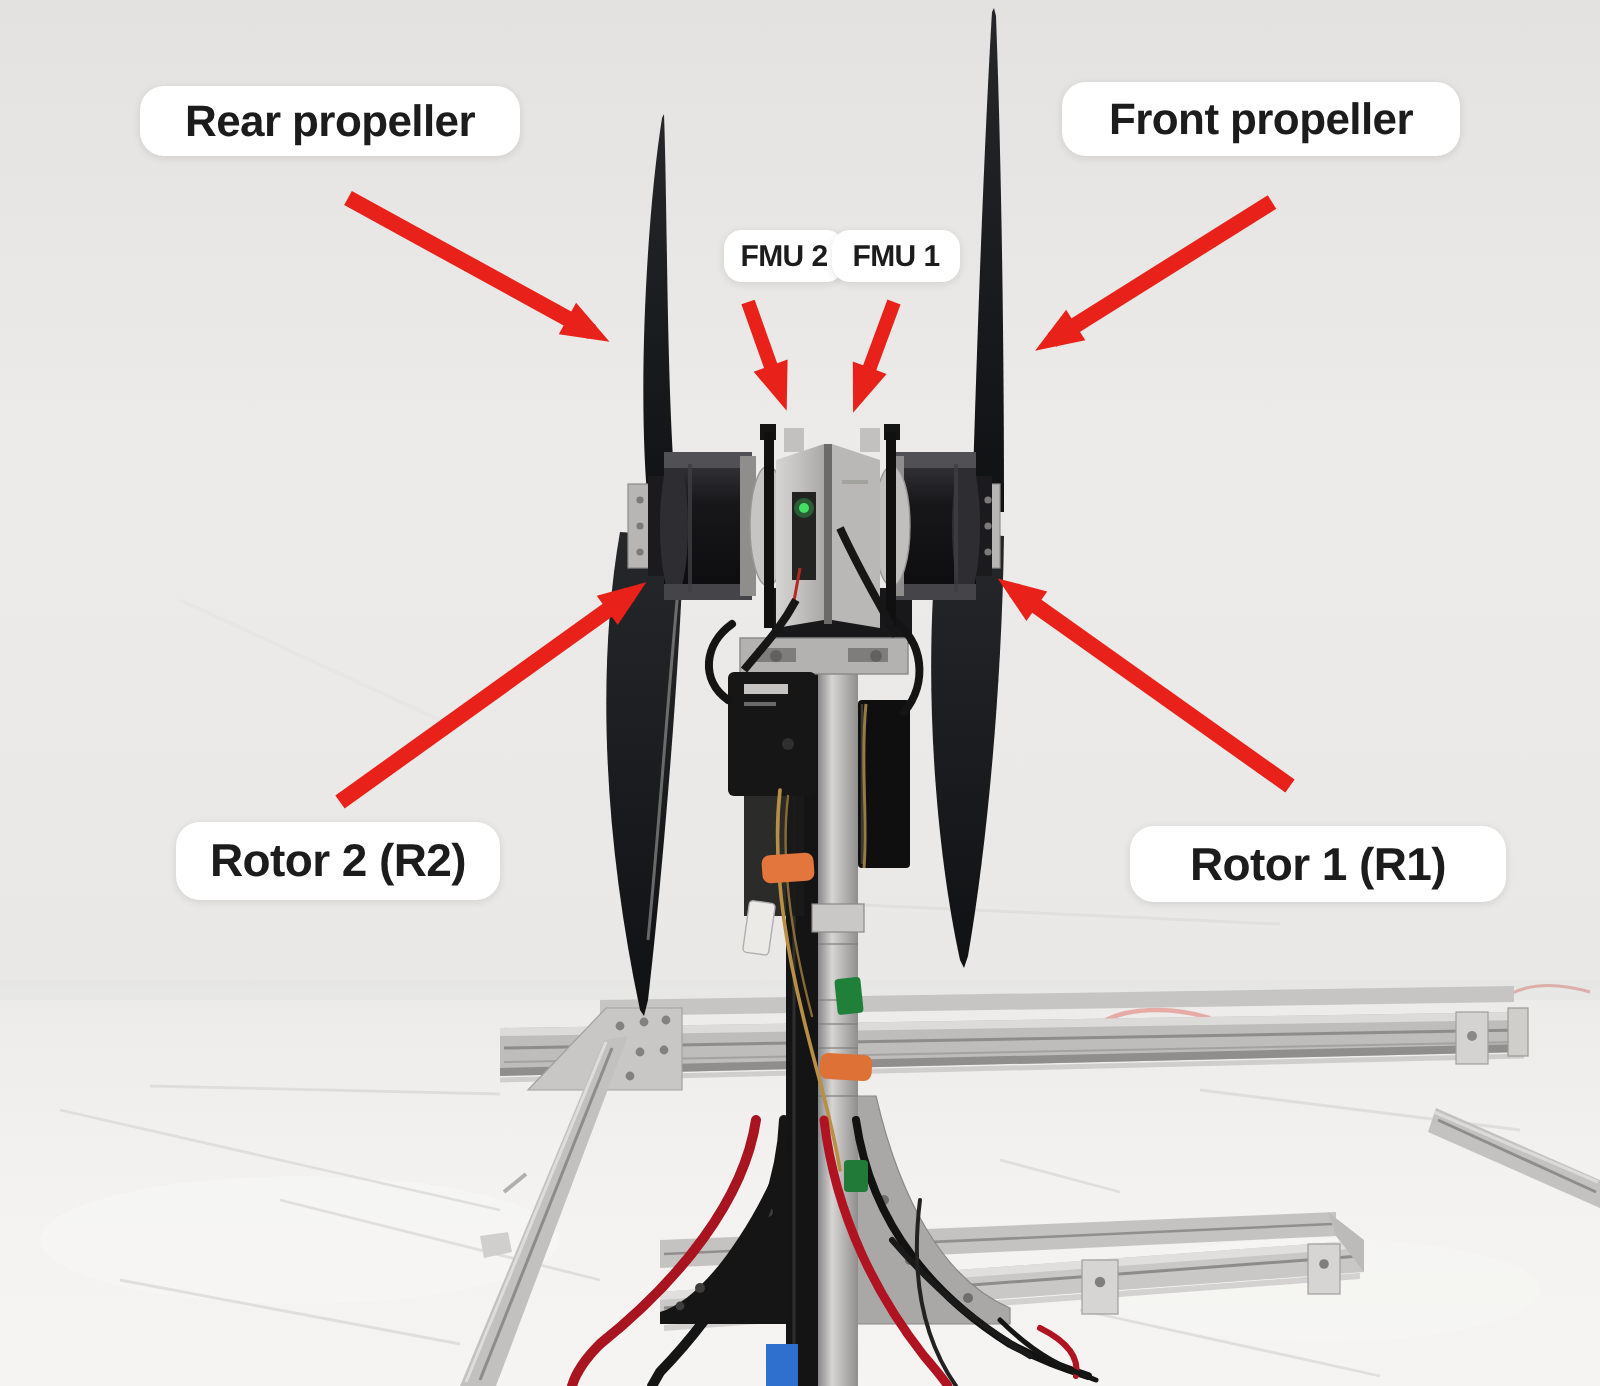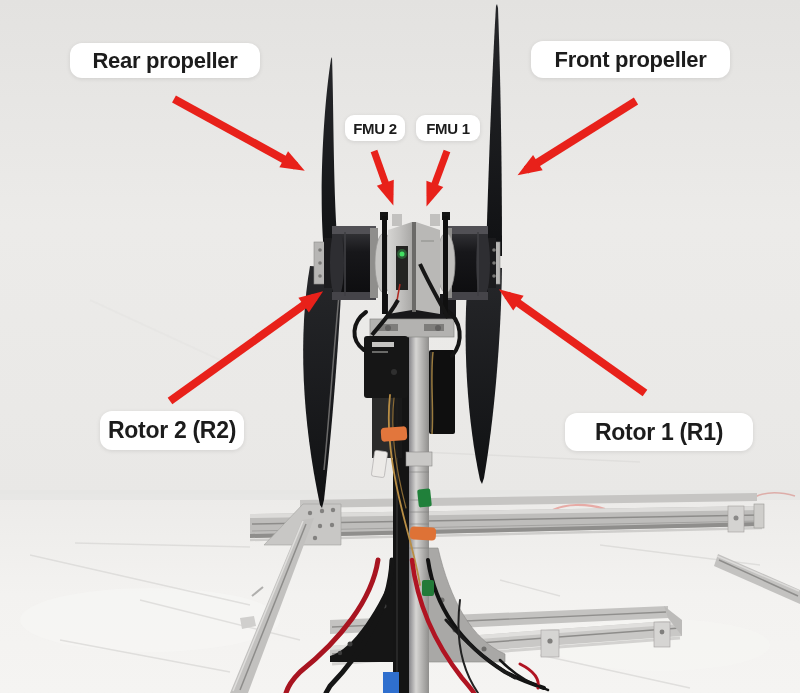--- a/index.html
+++ b/index.html
@@ -19,23 +19,23 @@
     position:absolute;display:flex;align-items:center;justify-content:center;
     background:var(--label-bg);color:var(--label-text);
     font-weight:700;letter-spacing:-0.3px;
     border-radius:12px;box-shadow:0 1px 4px rgba(0,0,0,0.10);
     white-space:nowrap;z-index:5;
   }
   .label.big{font-size:22px;}
   .label.small{font-size:15px;border-radius:9px;}
   #label-rear{left:70px;top:43px;width:190px;height:35px;}
   #label-front{left:531px;top:41px;width:199px;height:37px;}
-  #label-fmu2{left:345px;top:115px;width:60px;height:26px;text-align:right;}
+  #label-fmu2{left:362px;top:115px;width:60px;height:26px;text-align:right;}
   #label-fmu1{left:416px;top:115px;width:64px;height:26px;}
-  #label-rotor2{left:88px;top:411px;width:144px;height:39px;font-size:23px;margin-left:12px;}
+  #label-rotor2{left:88px;top:411px;width:162px;height:39px;font-size:23px;}
   #label-rotor1{left:565px;top:413px;width:188px;height:38px;font-size:23px;}
   .arrow{stroke:var(--arrow-color);stroke-linecap:butt;fill:none;}
   .arrow.big{stroke-width:8px;}
   .arrow.med{stroke-width:7px;}
 </style>
 </head>
 <body>
 
 <div id="figure">
 

